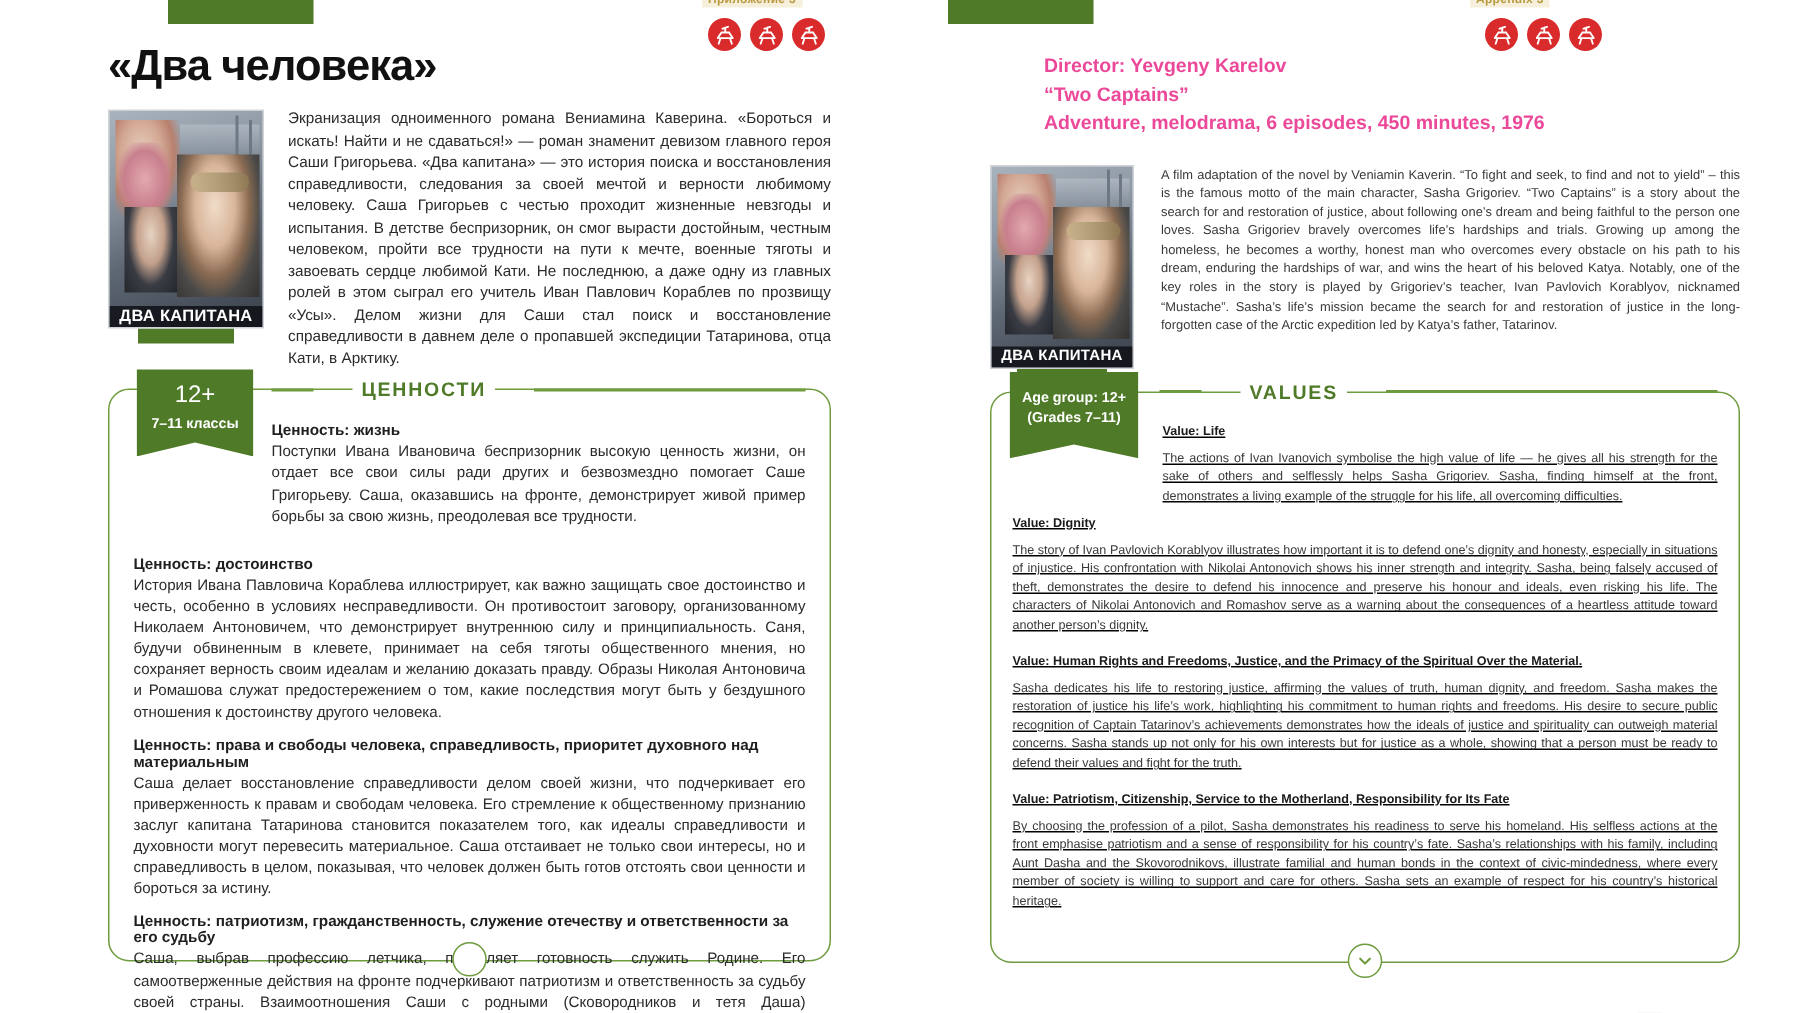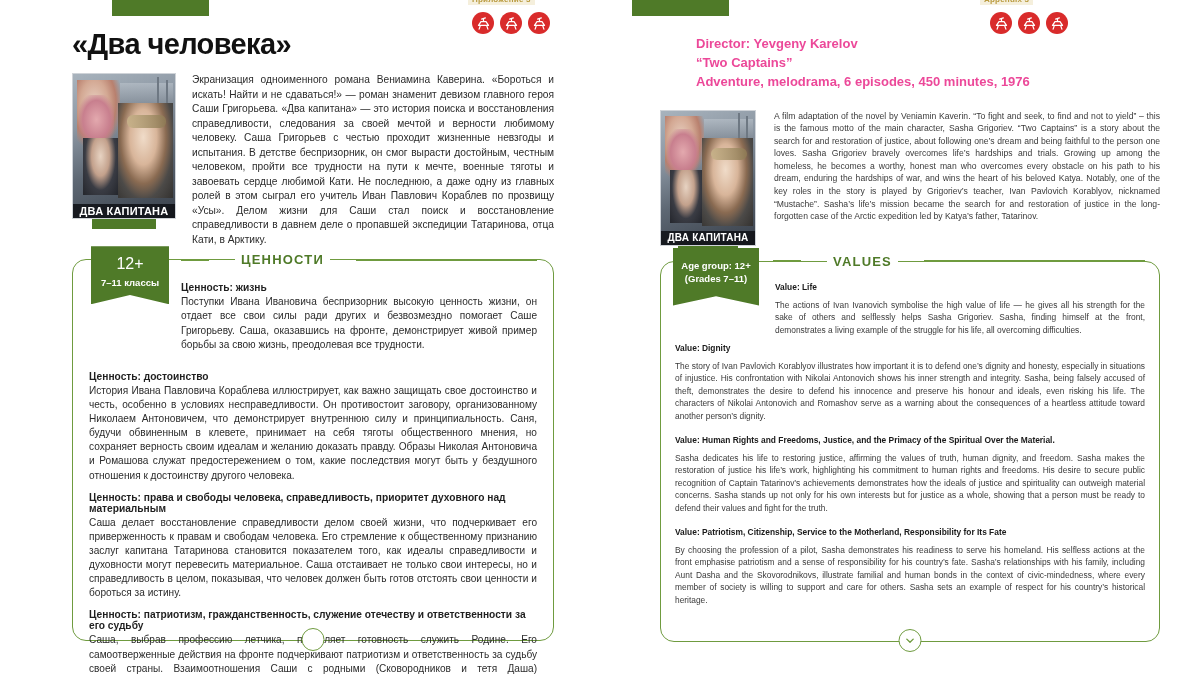--- a/index.html
+++ b/index.html
@@ -118,21 +118,21 @@
     display: flex; align-items: center; gap: 26px;
   }
   .section-head-r { left: 112px; right: 14px; }
   .section-head .rule { flex: 1; height: 1.6px; background: #6f9b3f; }
   .section-head .label {
     font-size: 13px; font-weight: 800; color: #4f7a28; letter-spacing: 1.2px; background: #fff; padding: 0 6px;
   }
   .section-head .rule-short { width: 28px; flex: 0 0 28px; height: 1.6px; background: #6f9b3f; }
 
   .values-body { padding: 22px 16px 10px 108px; }
-  .values-body-r { padding: 20px 14px 10px 14px; }
+  .values-body-r { padding: 20px 14px 10px 14px; text-decoration: underline; }
 
   .value-title { font-size: 10.2px; font-weight: 700; color: #1f1f1f; margin-bottom: 2px; }
   .value-text  { font-size: 10.1px; line-height: 1.4; color: #2b2b2b; text-align: justify; }
   .value-block { margin-bottom: 9px; }
 
   .values-body-wide { padding: 22px 16px 10px 16px; }
 
   .value-title-r { font-size: 8.4px; font-weight: 700; color: #1a1a1a; margin-bottom: 7px; }
   .value-text-r  { font-size: 8.4px; line-height: 1.5; color: #3a3a3a; text-align: justify; }
   .value-block-r { margin-bottom: 12px; }

